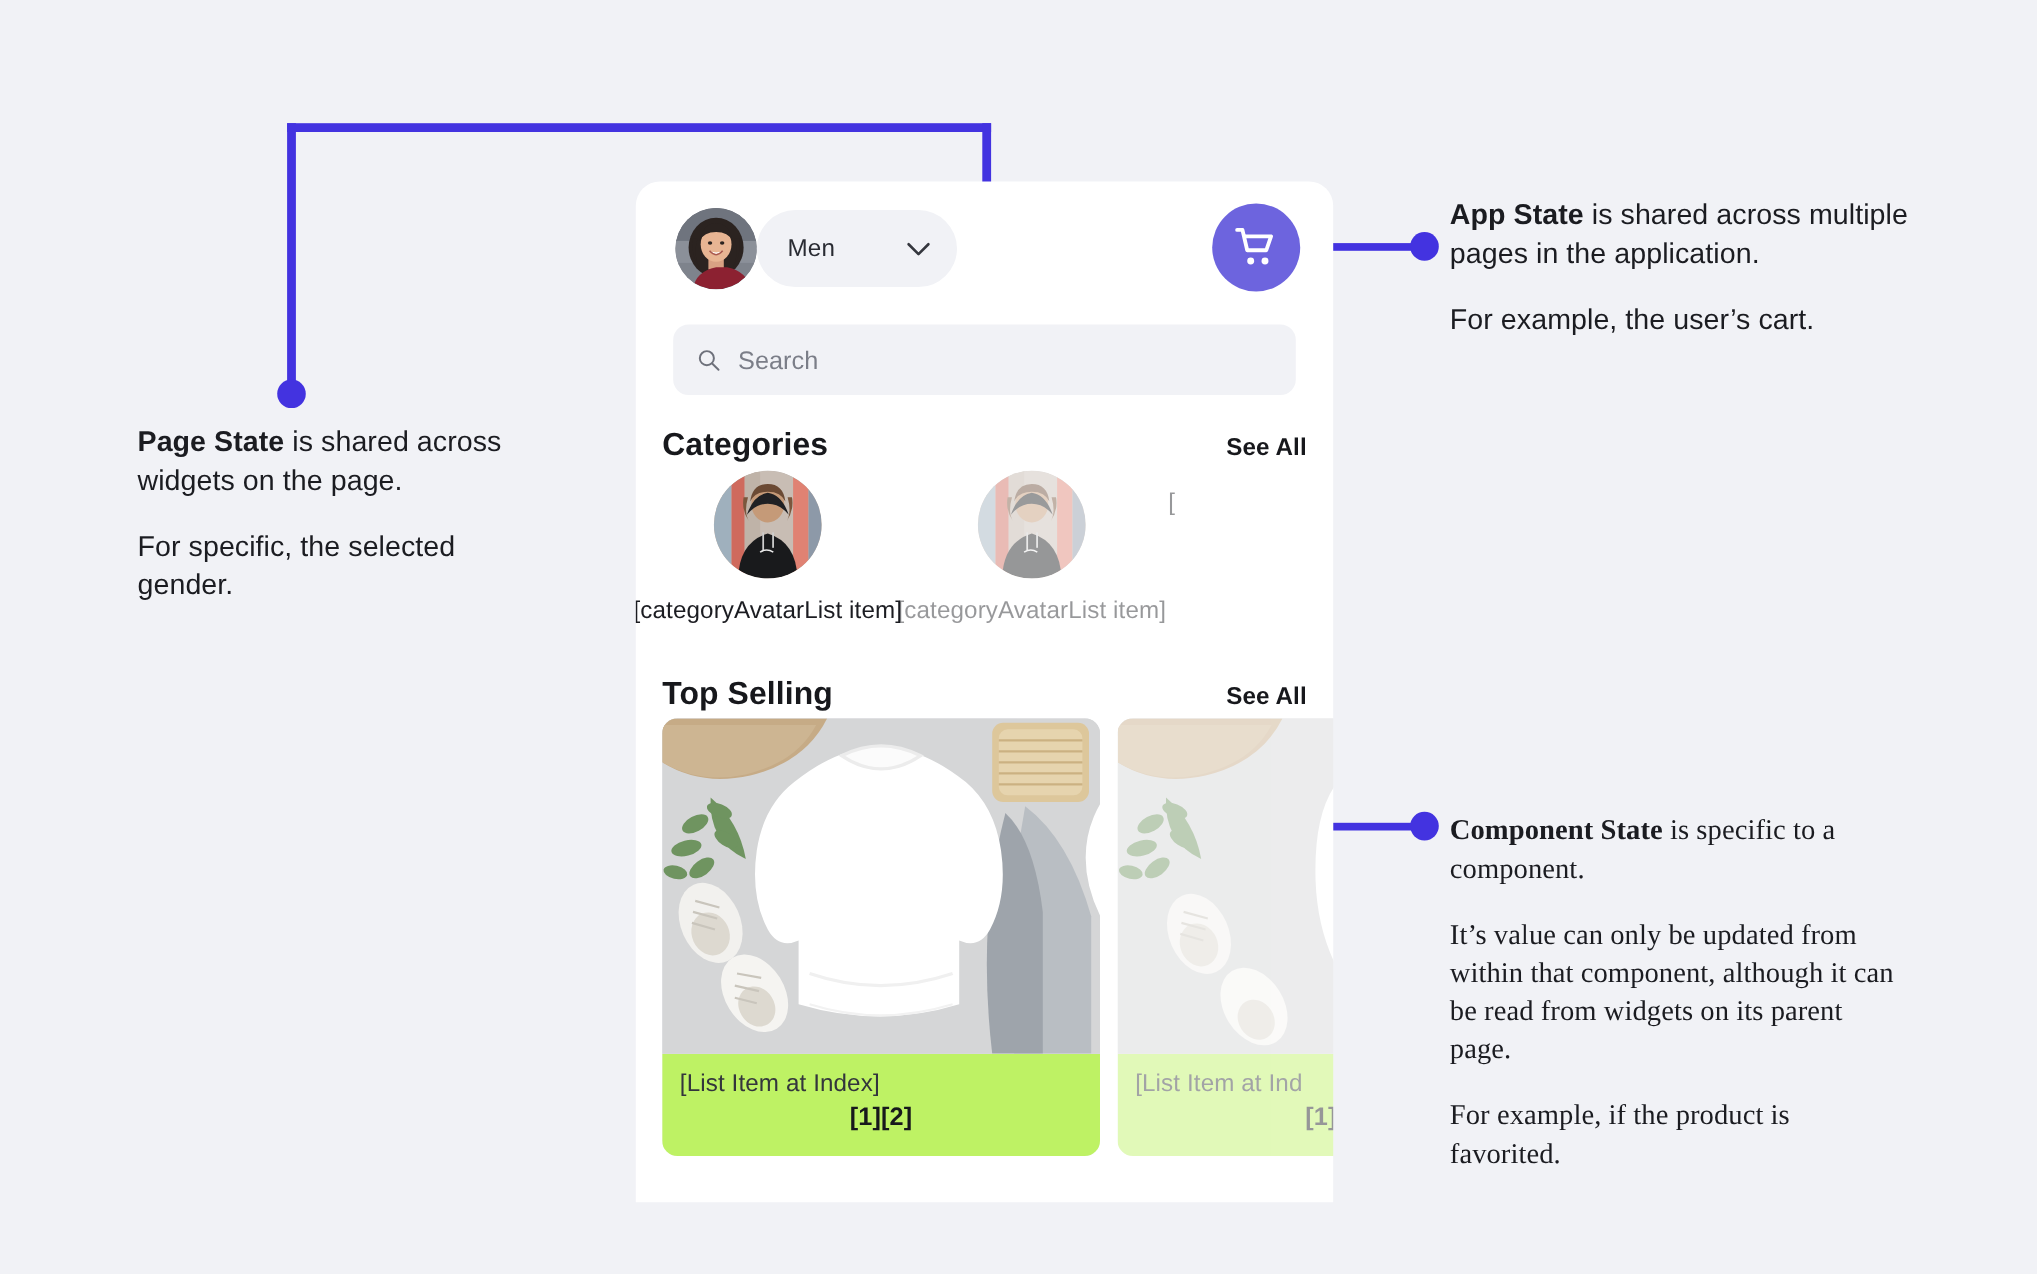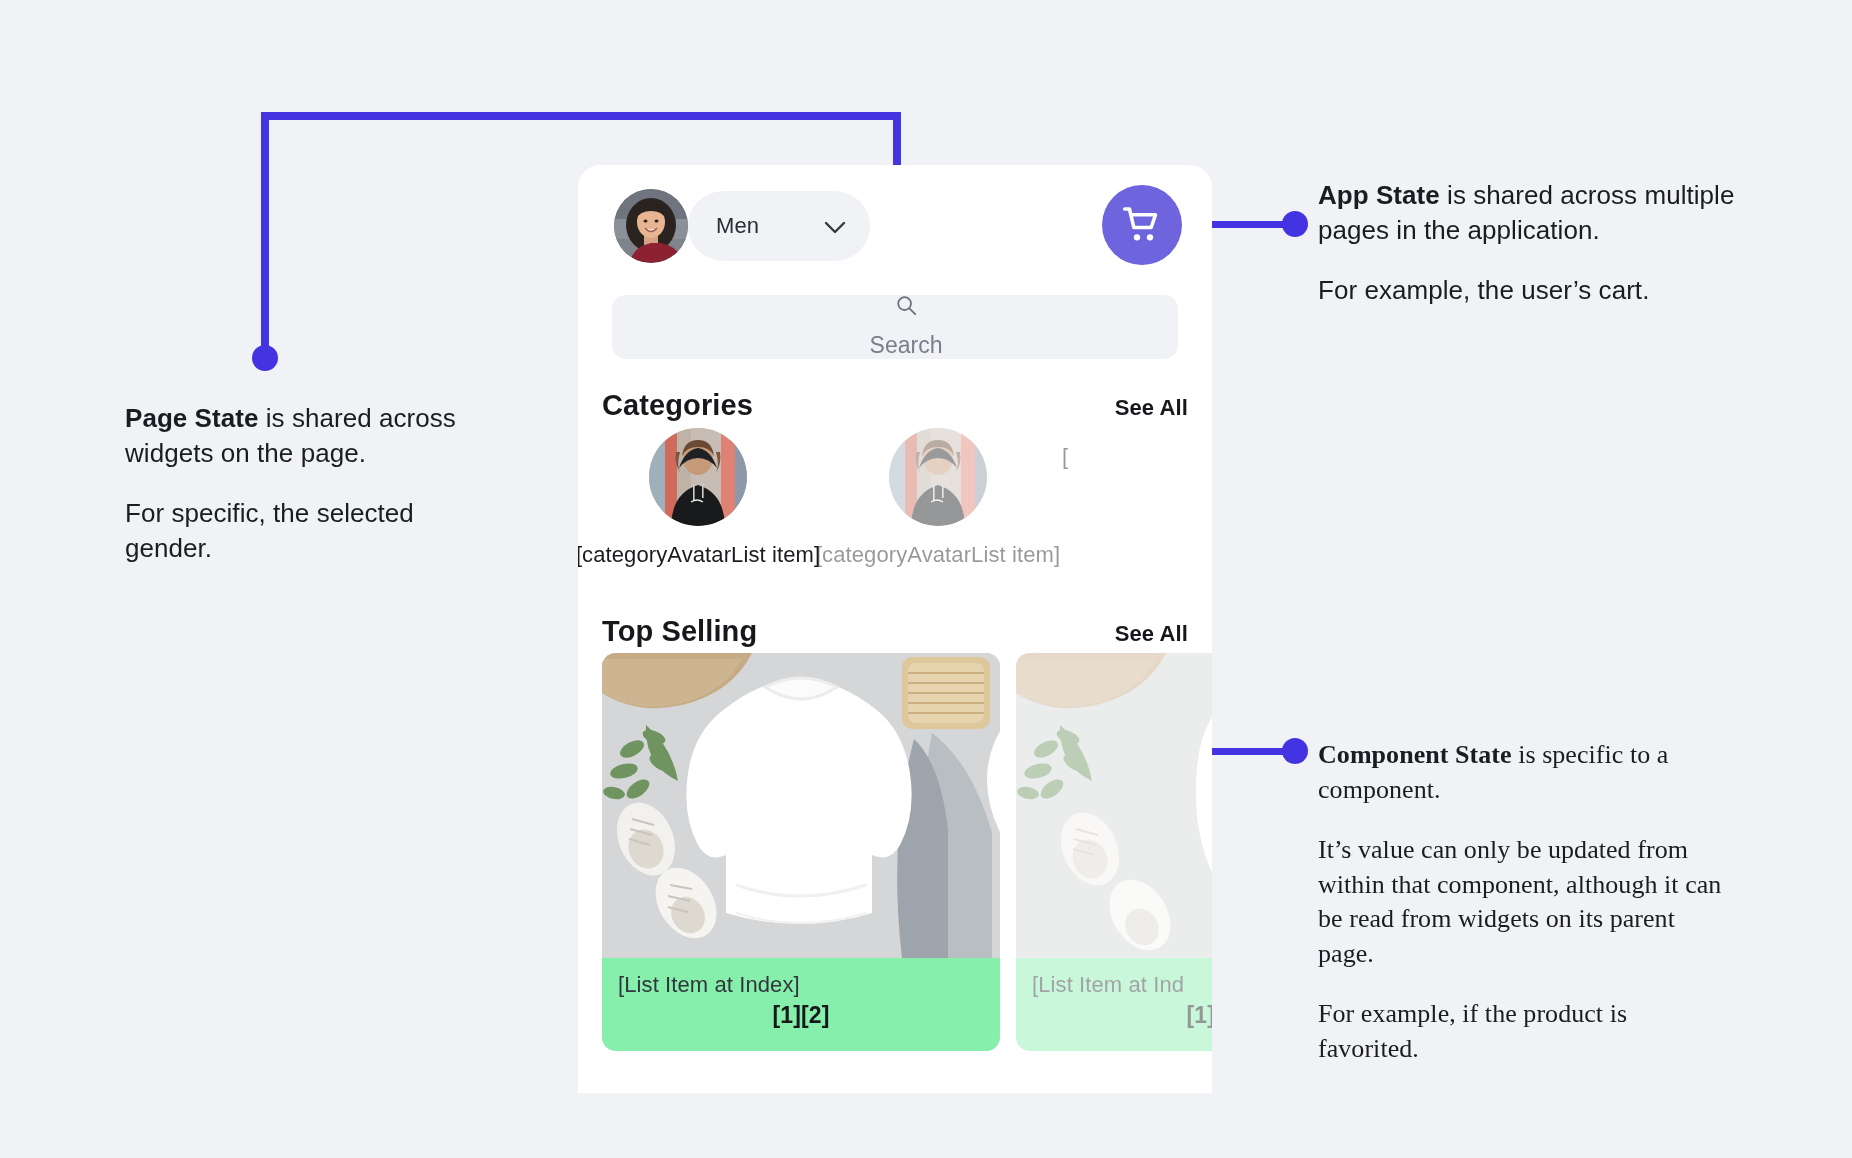--- a/index.html
+++ b/index.html
@@ -106,21 +106,20 @@
   .search-bar {
     position: absolute;
     left: 34px; top: 130px;
     width: 566px; height: 64px;
     background: #F1F2F6;
     border-radius: 14px;
     display: flex;
     align-items: center;
     padding-left: 22px;
     gap: 16px;
-    flex-direction: column;
   }
   .search-bar svg { width: 21px; height: 21px; display: block; flex: none; }
   .search-bar .ph { font-size: 23px; color: #7b7e88; }
 
   
   .section-head {
     position: absolute;
     left: 24px;
     width: 586px;
     display: flex;
@@ -202,21 +201,21 @@
   }
   .prod-card .photo svg { display: block; width: 398px; height: 305px; }
   .heart {
     position: absolute;
     right: 22px; top: 18px;
     width: 40px; height: 37px;
   }
   .heart svg { display: block; width: 40px; height: 37px; }
   .prod-card .meta {
     padding: 14px 16px 22px 16px;
-    background: #86efac;
+    background: #bef264;
   }
   .prod-card .meta .l1 {
     font-size: 22px;
     color: #33353c;
     letter-spacing: .1px;
     white-space: nowrap;
   }
   .prod-card .meta .l2 {
     margin-top: 4px;
     font-size: 23px;
@@ -231,21 +230,21 @@
   .annot { position: absolute; }
   .annot p {
     font-size: 26px;
     line-height: 1.33;
     color: #1b1c21;
     letter-spacing: .05px;
   }
   .annot p + p { margin-top: 26px; }
   .annot b { font-weight: 700; }
 
-  #annotPage { left: 125px;  top: 401px;  width: 340px; }
+  #annotPage { left: 125px;  top: 384px;  width: 340px; }
   #annotApp  { left: 1318px; top: 178px;  width: 420px; }
   #annotComp { left: 1318px; top: 738px;  width: 410px; font-family: Liberation Serif, serif; }
 </style>
 </head>
 <body>
 
 <div id="stage">
 
   <div class="conn" id="pageConnVert1"></div>
   <div class="conn" id="pageConnHoriz"></div>

